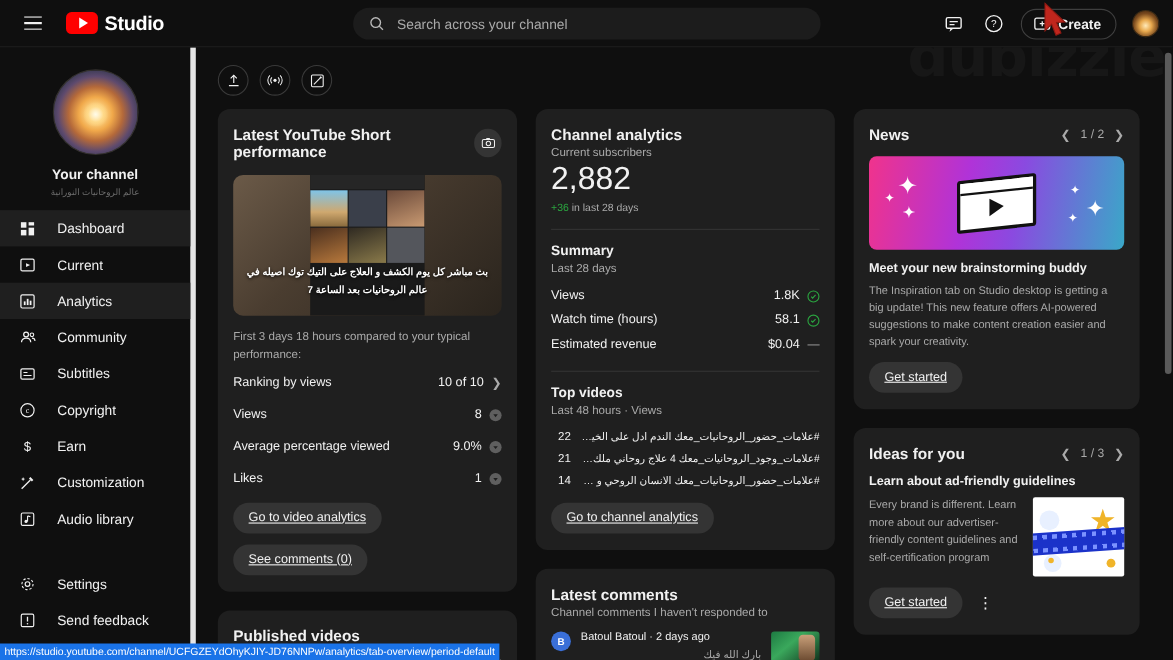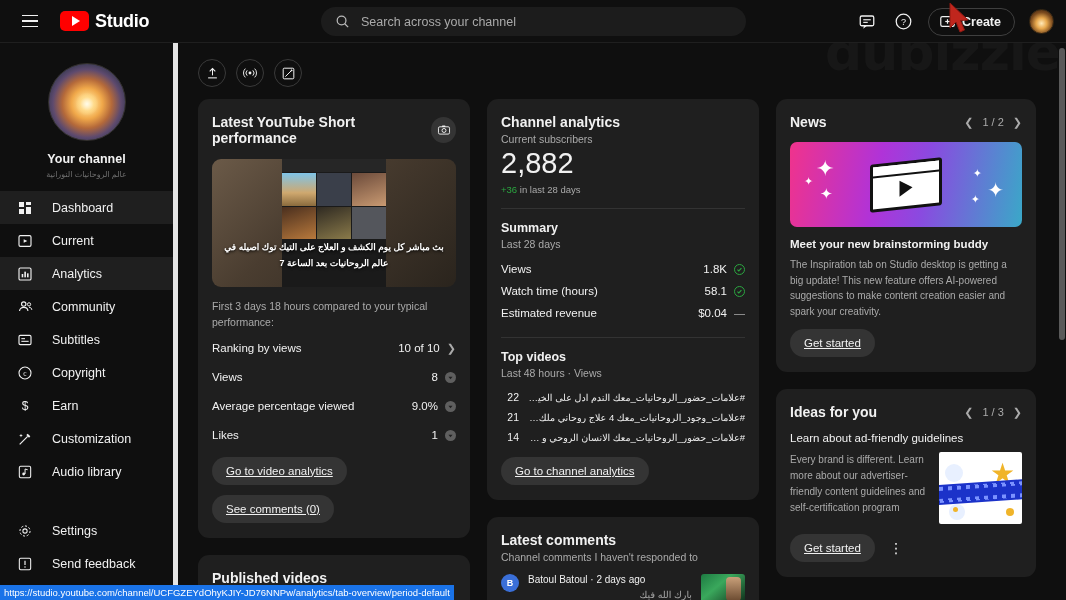--- a/index.html
+++ b/index.html
@@ -155,21 +155,21 @@
   .news-body::before { content: ""; position: absolute; left: 0; top: 0; right: 0; height: 9px;
     background: #fff; border-bottom: 2.5px solid #111; }
   .news-play { position: absolute; left: 50%; top: 56%; transform: translate(-50%,-50%);
     width: 0; height: 0; border-left: 13px solid #111; border-top: 8px solid transparent;
     border-bottom: 8px solid transparent; }
   .spark { position: absolute; color: #fff; font-size: 18px; line-height: 1; }
   .news-h { margin-top: 11px; font-size: 11.5px; font-weight: 600; color: #f1f1f1; }
   .news-p { margin-top: 7px; font-size: 10px; color: #aaa; line-height: 1.55; }
 
   
-  .idea-h { margin-top: 12px; font-size: 11.5px; font-weight: 400; color: #f1f1f1; }
+  .idea-h { margin-top: 12px; font-size: 11.5px; font-weight: 700; color: #f1f1f1; }
   .idea-row { display: flex; gap: 12px; margin-top: 8px; }
   .idea-p { font-size: 10px; color: #aaa; line-height: 1.6; flex: 1; }
   .idea-img { width: 83px; height: 72px; flex: none; background: #fff; border-radius: 2px;
     position: relative; overflow: hidden; }
   .film { position: absolute; left: -4px; top: 30px; width: 95px; height: 20px; background: #1b32c9;
     transform: rotate(-4deg); }
   .film::before, .film::after { content: ""; position: absolute; left: 4px; right: 4px; height: 4px;
     background: repeating-linear-gradient(90deg,#7b92ff 0 4px,transparent 4px 9px); }
   .film::before { top: 2px; } .film::after { bottom: 2px; }
   .star { position: absolute; right: 7px; top: 8px; color: #f0b429; font-size: 28px; line-height: 1; }

